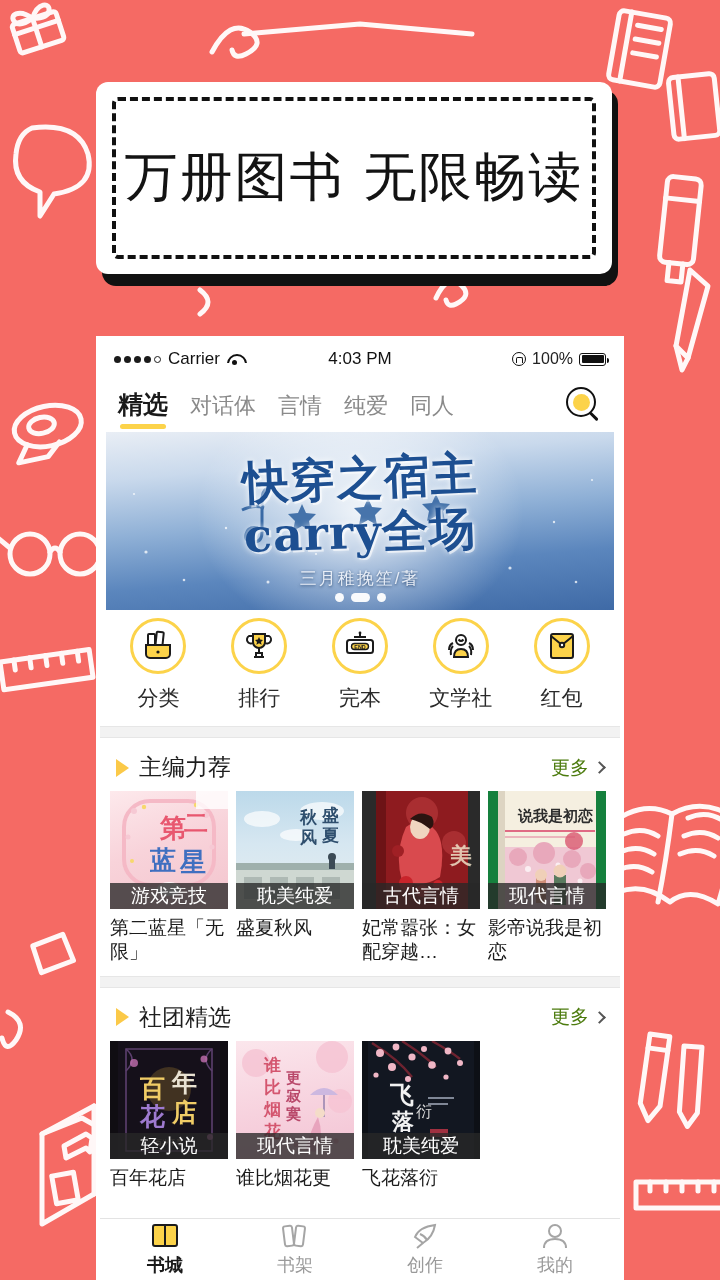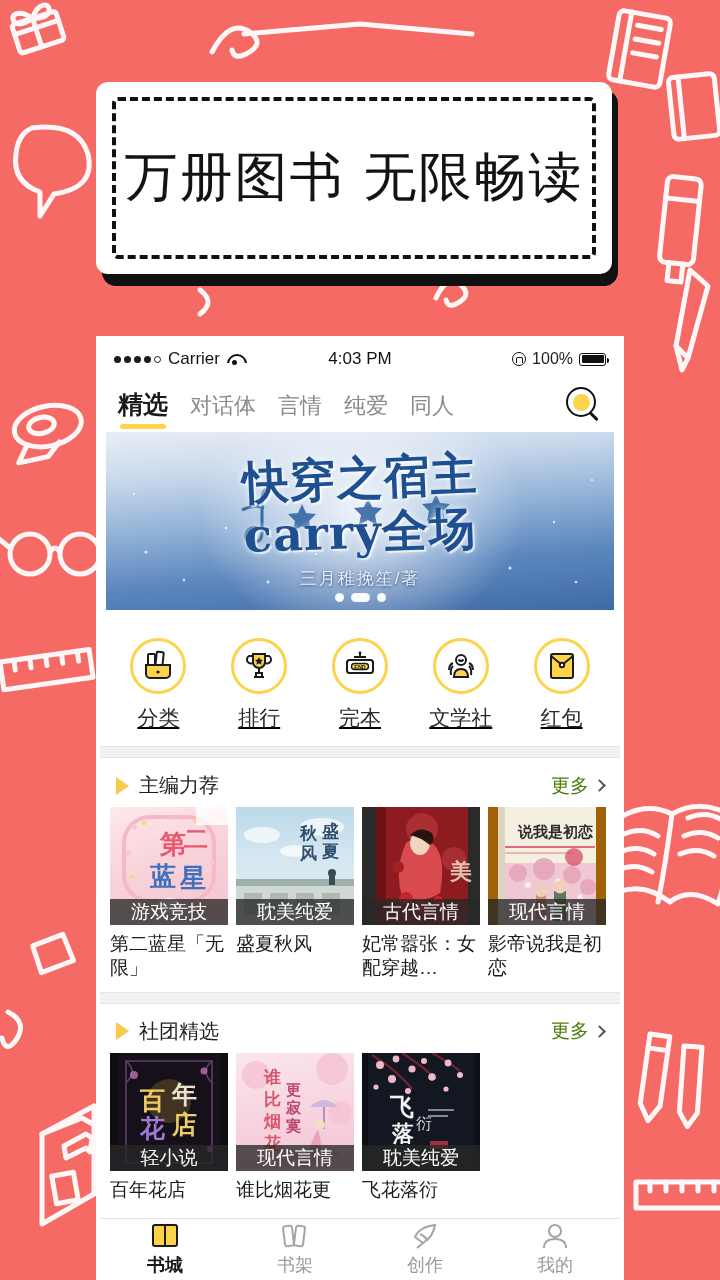--- a/index.html
+++ b/index.html
@@ -141,21 +141,21 @@
   }
   .banner-dots{
     position:absolute; left:0; right:0; bottom:8px; display:flex;
     justify-content:center; gap:7px; align-items:center;
   }
   .banner-dots i{ width:9px; height:9px; border-radius:50%; background:#fff; display:block; opacity:.95;}
   .banner-dots i.on{ width:19px; border-radius:5px; }
 
   
   .quickrow{
-    display:flex; padding:28px 8px 14px 8px; background:#fff;text-decoration:underline;
+    display:flex; padding:8px 8px 14px 8px; background:#fff;
   }
   .quick{
     flex:1; display:flex; flex-direction:column; align-items:center; cursor:pointer;
   }
   .quick .circ{
     width:56px; height:56px; border-radius:50%; border:3px solid #fcd34a;
     display:flex; align-items:center; justify-content:center;
   }
   .quick .lbl{ margin-top:10px; font-size:21px; color:#2a2a2a; }
 
@@ -163,21 +163,21 @@
 
   
   .sechead{
     display:flex; align-items:center; padding:14px 16px 8px 16px;
   }
   .sechead .bar{
     width:0; height:0; border-left:13px solid #fbc948;
     border-top:9px solid transparent; border-bottom:9px solid transparent;
     margin-right:10px;
   }
-  .sechead .title{ font-size:20px; color:#1e1e1e; }
+  .sechead .title{ font-size:23px; color:#1e1e1e; }
   .sechead .more{
     margin-left:auto; font-size:19px; color:#4d7c0f; display:flex; align-items:center; gap:6px;
     cursor:pointer;
   }
   .chev{ width:9px; height:9px; border-right:2px solid #555; border-top:2px solid #555; transform:rotate(45deg); display:inline-block; }
 
   
   .books{ display:flex; padding:0 10px; gap:8px; }
   .book{ width:118px; cursor:pointer; }
   .cover{
@@ -551,21 +551,21 @@
             </g>
           <rect x="30" y="54" width="12" height="12" rx="6" fill="#a02025"></rect>
           <text x="88" y="72" font-size="22" fill="#efe1c8" font-family="DejaVu Sans, sans-serif" font-weight="bold" opacity=".85">美</text>
         </svg>
         <div class="tag">古代言情</div>
       </div>
       <div class="btitle">妃常嚣张：女配穿越…</div>
     </div>
 
     <div class="book">
-      <div class="cover" style="background:#a16207;">
+      <div class="cover" style="background:#15803d;">
         <svg viewBox="0 0 118 118" style="position:absolute;inset:0;width:100%;height:100%">
           <rect x="10" y="0" width="98" height="118" fill="#f5efe0"></rect>
           <rect x="10" y="0" width="7" height="118" fill="#ddd4c2"></rect>
           <text x="30" y="30" font-size="15" fill="#2d2d2d" font-family="DejaVu Sans, sans-serif" font-weight="bold">说我是初恋</text>
           <path d="M17 40 h90" stroke="#e06a84" stroke-width="2"></path>
           <path d="M17 46 h70" stroke="#e8a0b0" stroke-width="1.5"></path>
           <rect x="17" y="56" width="91" height="62" fill="#f0c8d4"></rect>
           <g fill="#e8a8bb">
               <circle cx="30" cy="66" r="9"></circle>
               <circle cx="56" cy="62" r="11"></circle>

